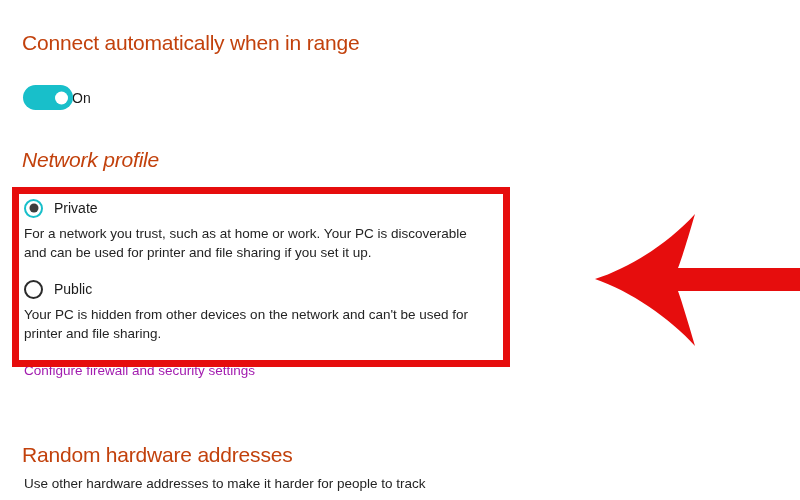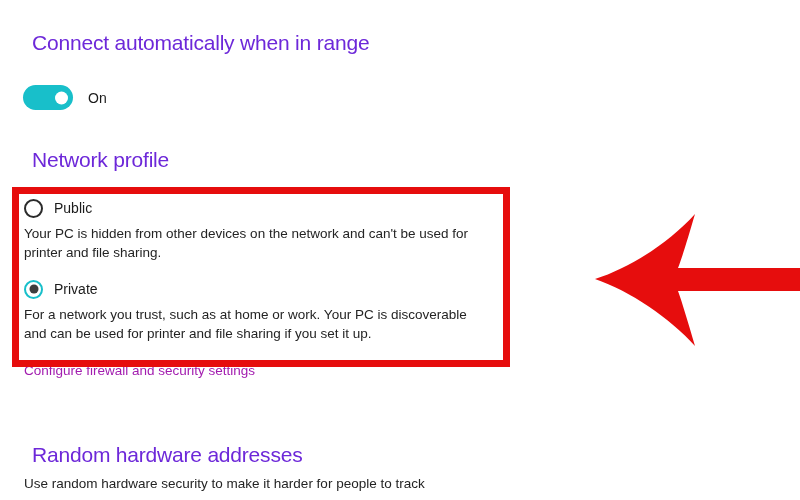--- a/index.html
+++ b/index.html
@@ -18,39 +18,38 @@
   }
 
   .page {
     position: absolute;
     inset: 0;
   }
 
   
   .section-heading {
     position: absolute;
-    left: 32px;
+    left: 22px;
     font-size: 21px;
     font-weight: 400;
     letter-spacing: -0.2px;
-    color: #6d28d9;
+    color: #c2410c;
     white-space: nowrap;
   }
   #heading-connect { top: 31px; }
-  #heading-network-profile { top: 148px; }
+  #heading-network-profile { top: 148px; font-style: italic; }
   #heading-random-hw { top: 426px; margin-top: 17px; }
 
   
   .toggle-row {
     position: absolute;
     left: 24px;
     top: 86px;
     display: flex;
     align-items: center;
-    gap: 16px;
   }
   .toggle-switch {
     width: 48px;
     height: 23px;
     border-radius: 12px;
     background: #18bfca;
     position: relative;
     box-shadow: 0 0 0 1px #18bfca;
   }
   .toggle-knob {
@@ -185,43 +184,43 @@
     </div>
     <span class="toggle-label">On</span>
   </div>
 
   <div class="section-heading" id="heading-network-profile">Network profile</div>
 
   <div class="radio-group">
 
     <div class="radio-option">
       <div class="radio-line">
+        <span class="radio-mark checked"></span>
+        <span class="radio-label">Private</span>
+      </div>
+      <div class="radio-desc">For a network you trust, such as at home or work. Your PC is discoverable and can be used for printer and file sharing if you set it up.</div>
+    </div>
+
+    <div class="radio-option">
+      <div class="radio-line">
         <span class="radio-mark unchecked"></span>
         <span class="radio-label">Public</span>
       </div>
       <div class="radio-desc">Your PC is hidden from other devices on the network and can't be used for printer and file sharing.</div>
     </div>
 
-    <div class="radio-option">
-      <div class="radio-line">
-        <span class="radio-mark checked"></span>
-        <span class="radio-label">Private</span>
-      </div>
-      <div class="radio-desc">For a network you trust, such as at home or work. Your PC is discoverable and can be used for printer and file sharing if you set it up.</div>
-    </div>
-
   </div>
 
   <a class="settings-link" href="#">Configure firewall and security settings</a>
 
   <div class="highlight-box"></div>
 
   <div class="section-heading" id="heading-random-hw">Random hardware addresses</div>
 
-  <div class="body-text" id="random-hw-desc">Use random hardware security to make it harder for people to track</div>
+  <div class="body-text" id="random-hw-desc">Use other hardware addresses to make it harder for people to track</div>
 
   <div class="arrow-annotation">
     <svg width="212" height="136" viewBox="0 0 212 136">
       <path d="M 5 67
                C 40 56, 80 30, 105 2
                C 98 26, 92 46, 88 56
                L 212 56
                L 212 79
                L 88 79
                C 92 90, 98 110, 105 134

